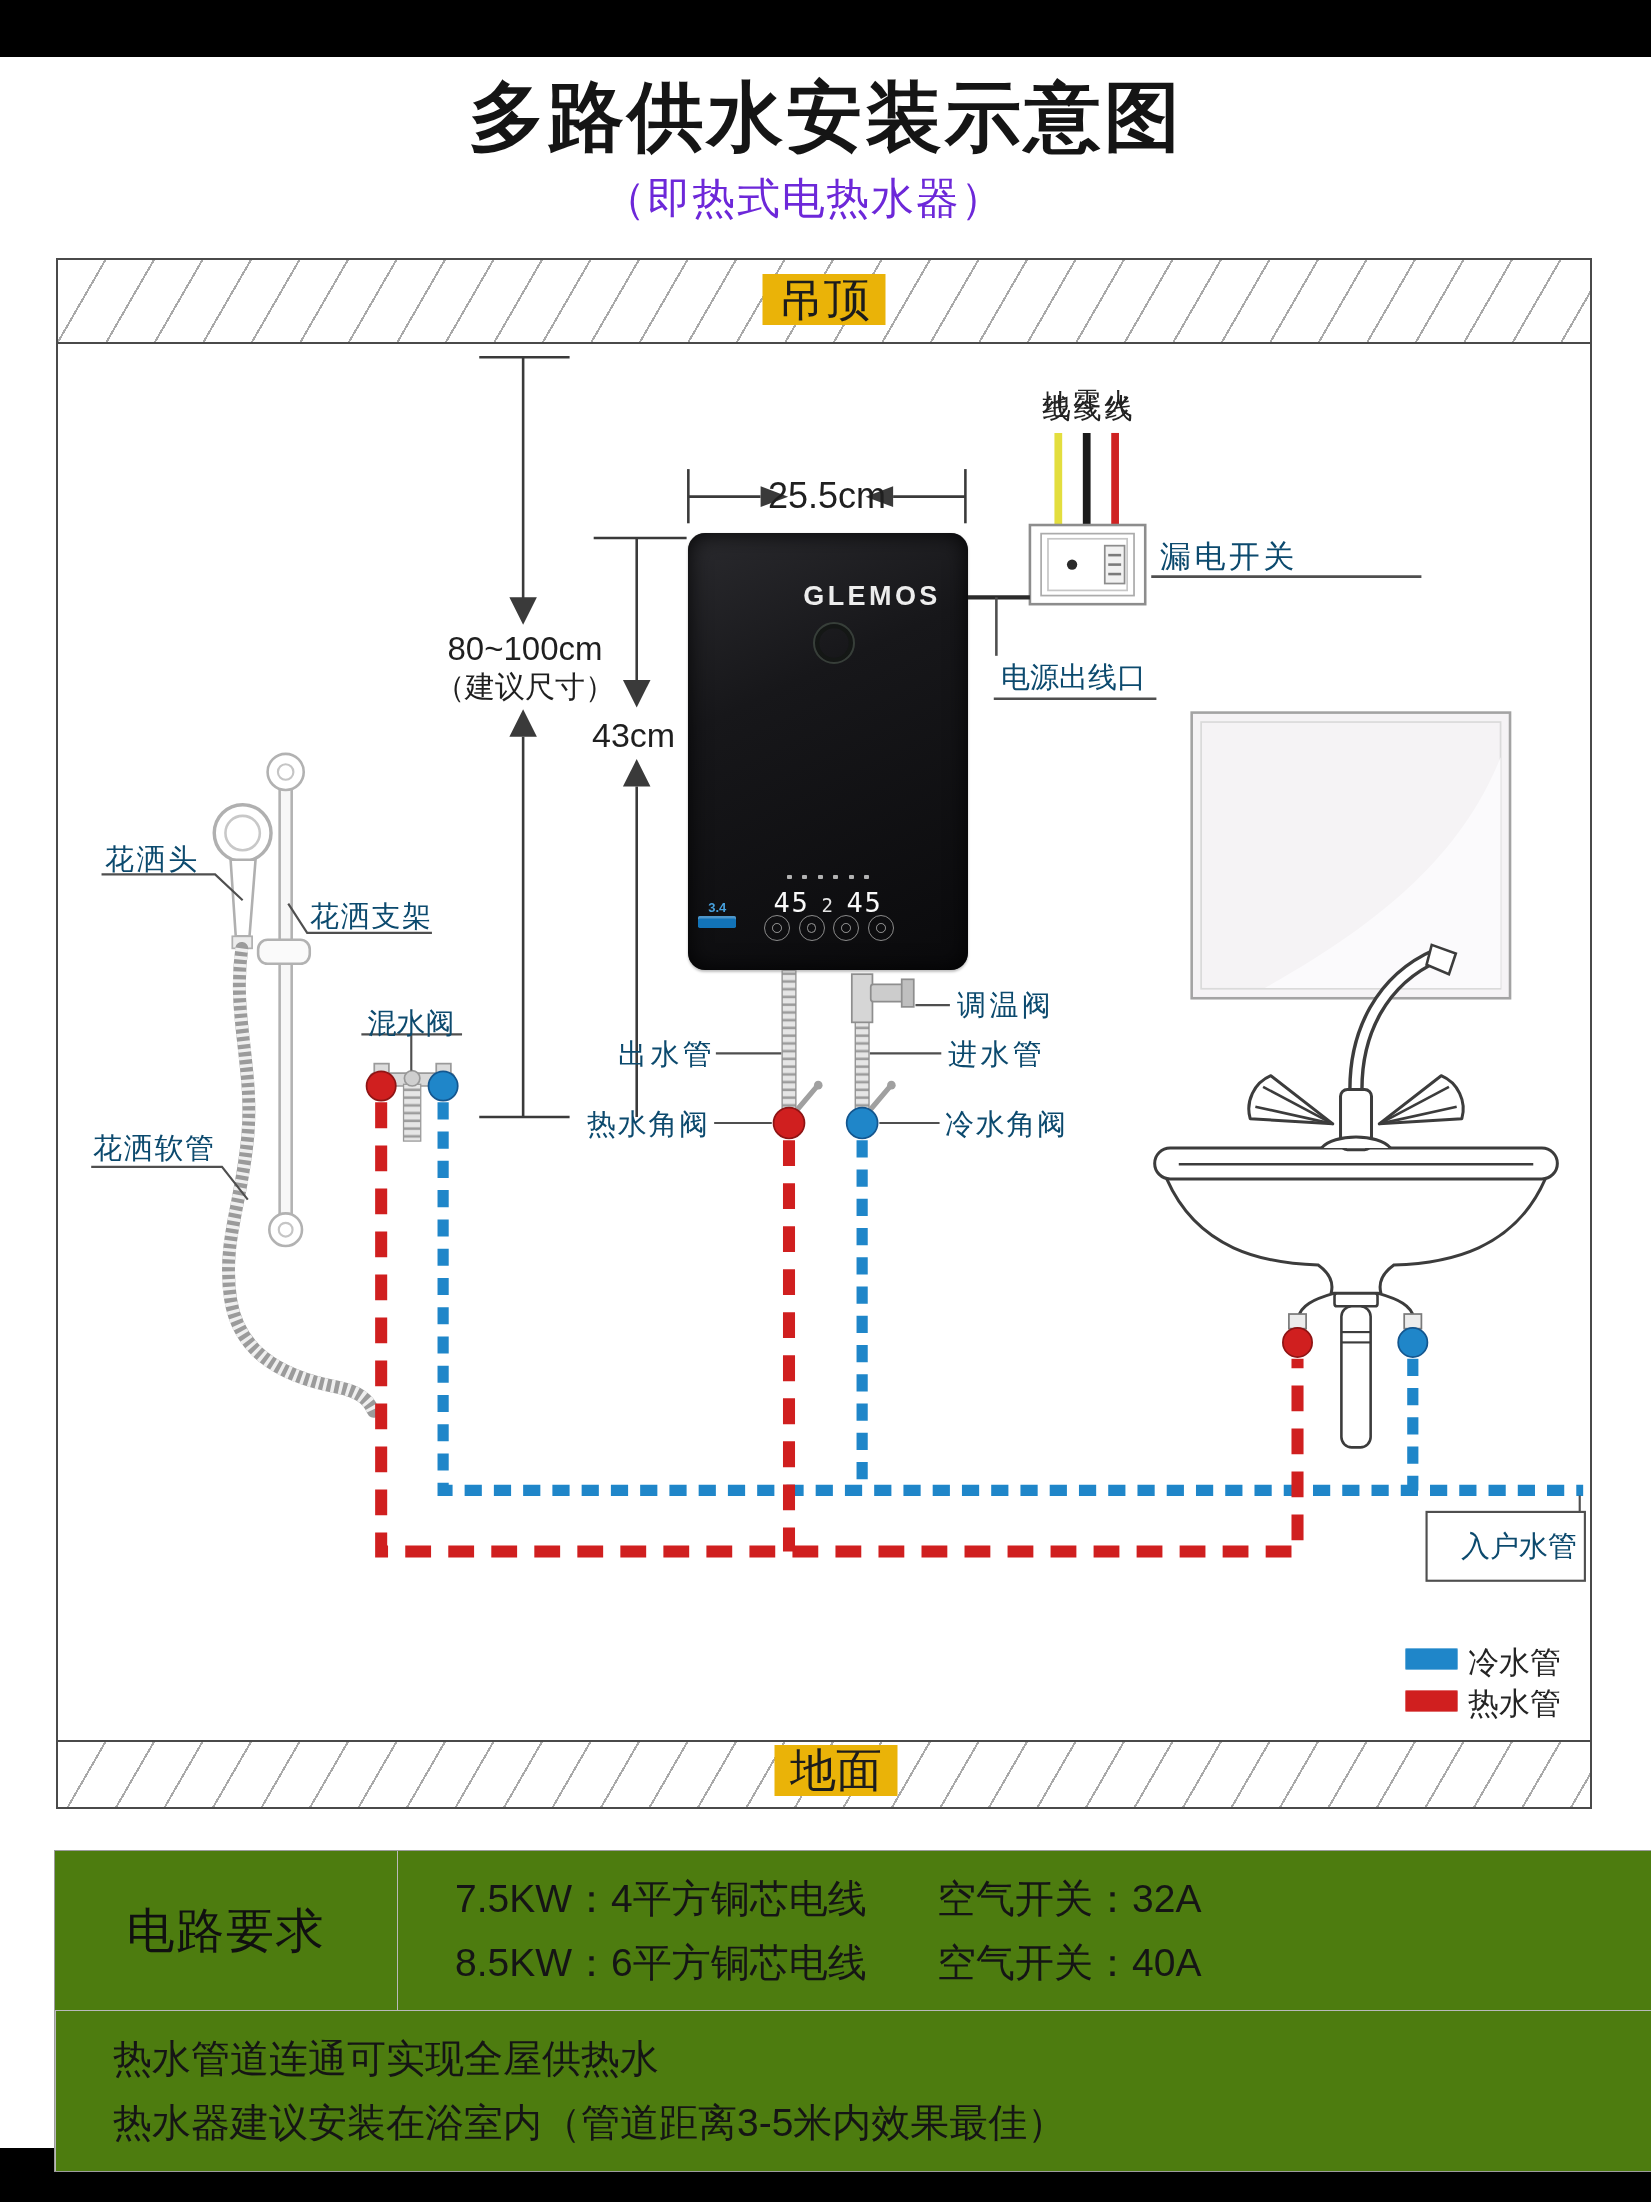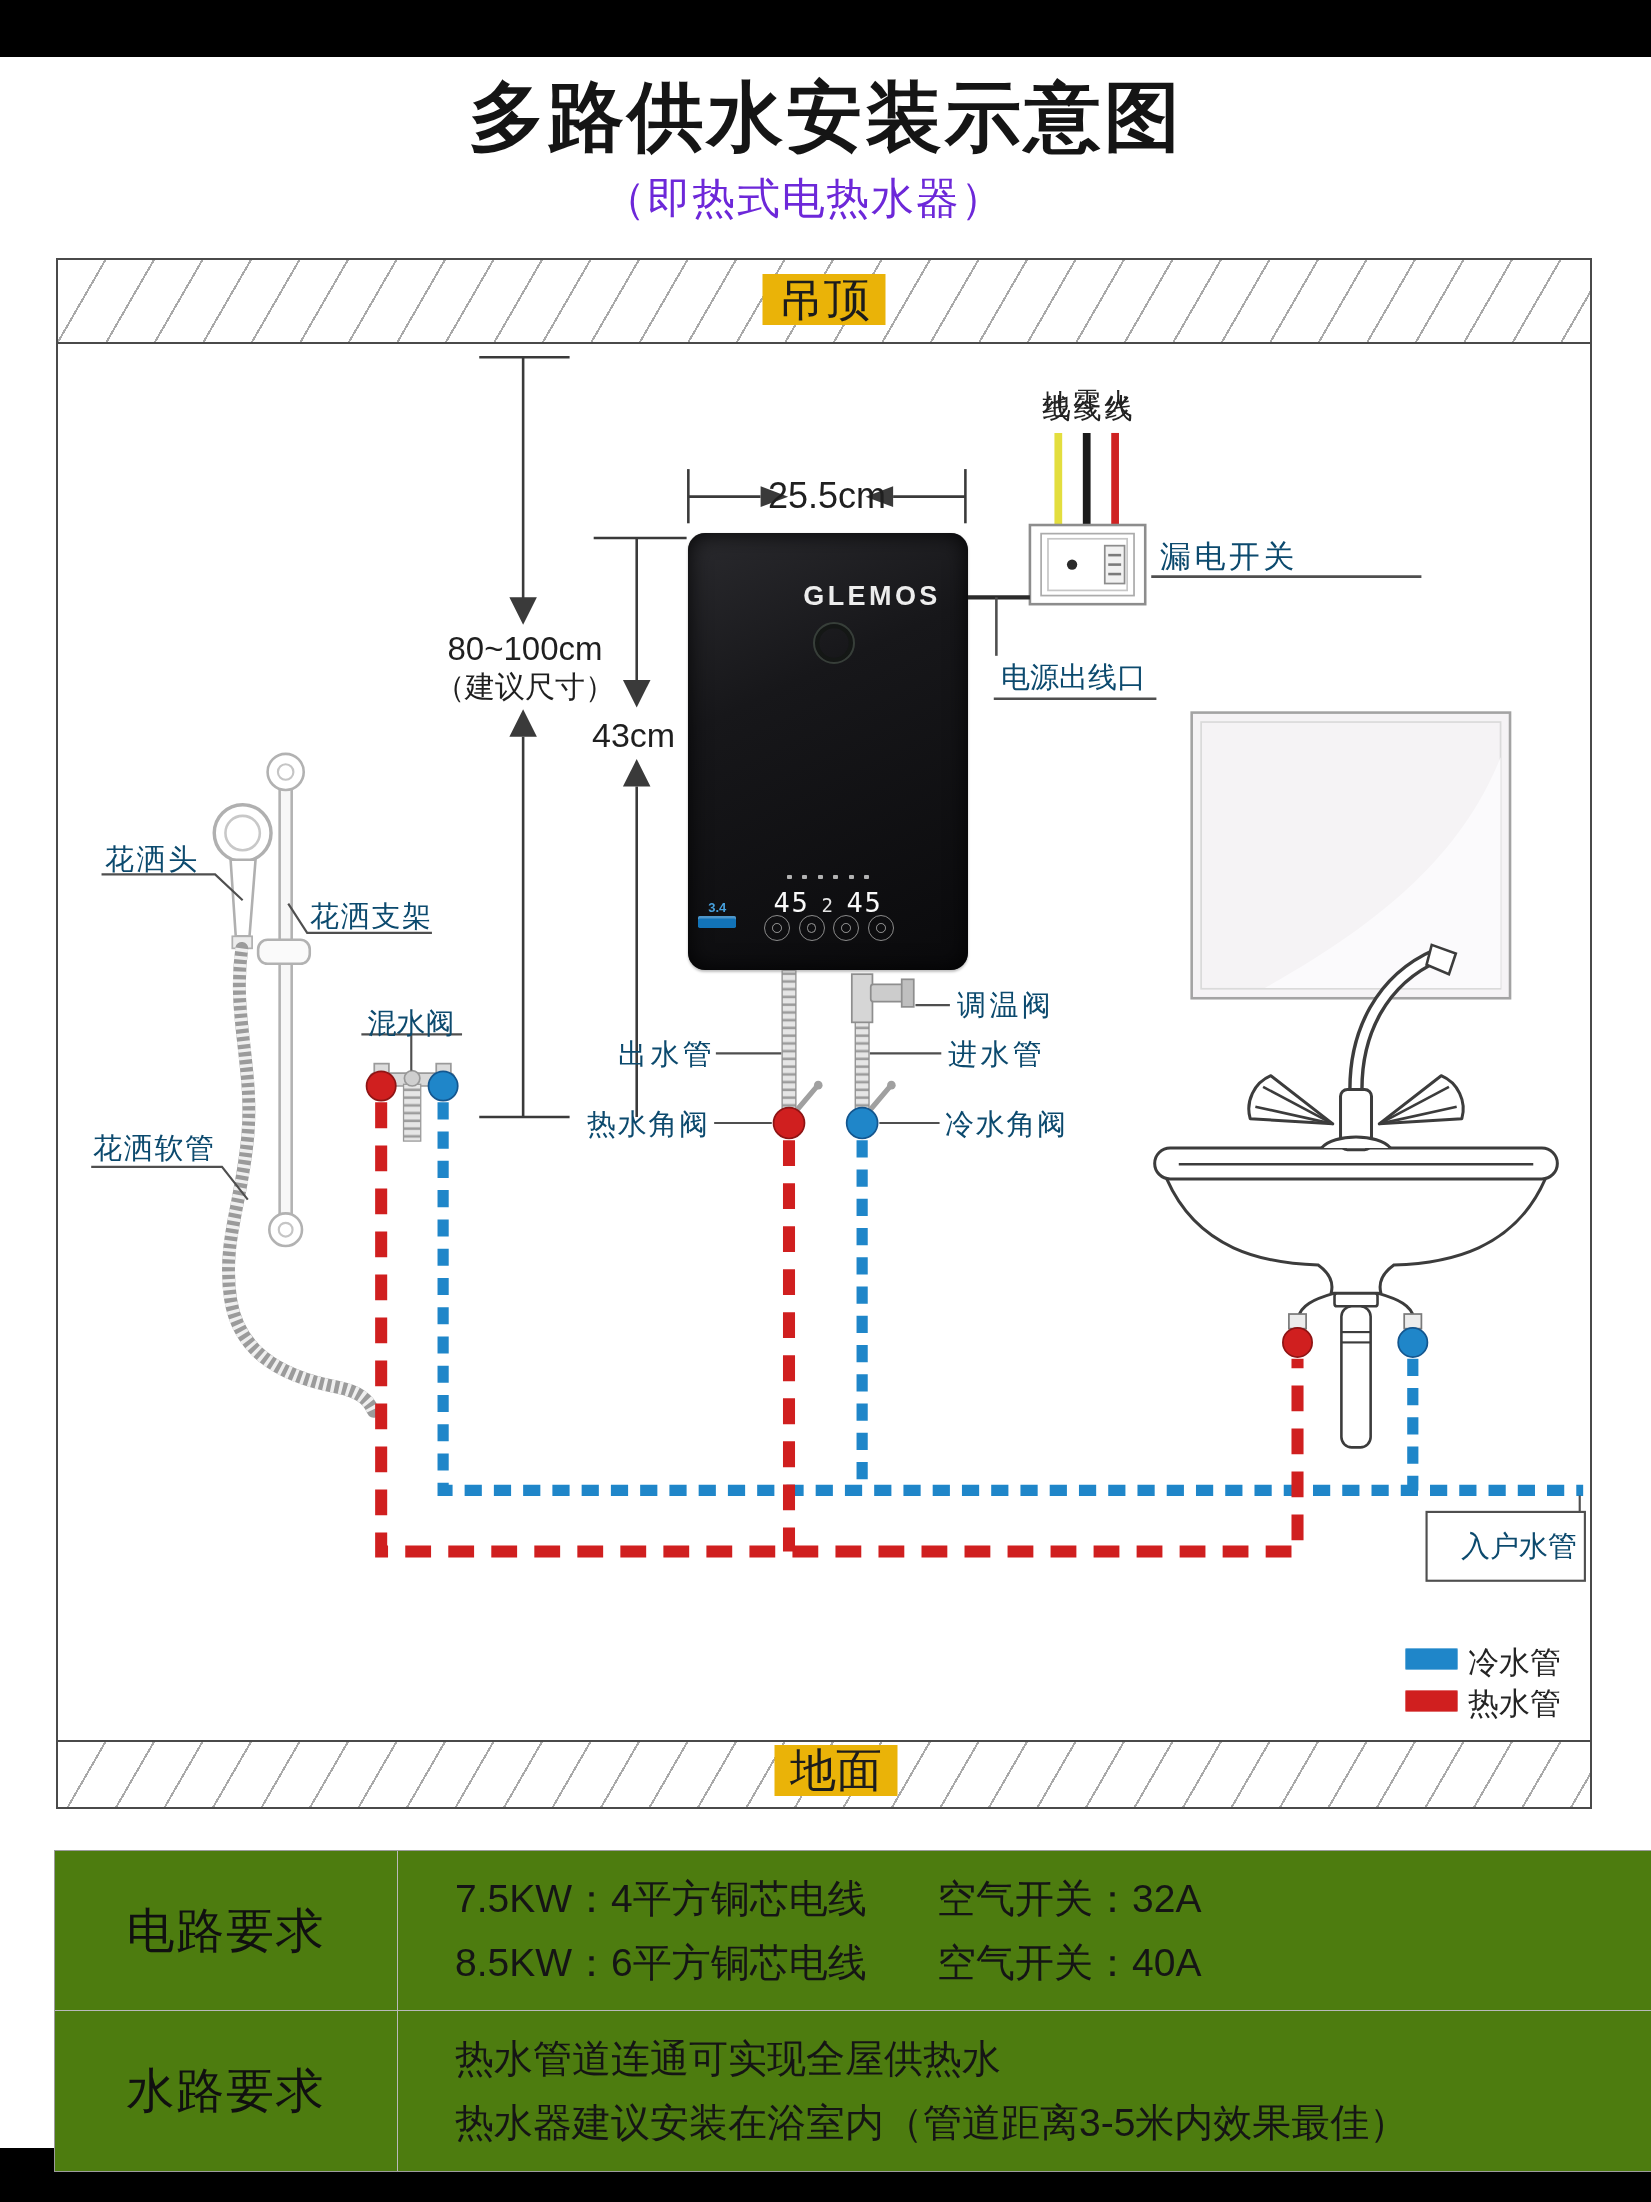--- a/index.html
+++ b/index.html
@@ -326,21 +326,20 @@
         <span class="t-left">7.5KW：4平方铜芯电线</span>
         <span class="t-right">空气开关：32A</span>
       </div>
       <div class="t-line">
         <span class="t-left">8.5KW：6平方铜芯电线</span>
         <span class="t-right">空气开关：40A</span>
       </div>
     </div>
   </div>
   <div class="t-row row-2">
-    <div class="t-label">水路要求</div>
     <div class="t-content">
       <div class="t-line">
         <span>热水管道连通可实现全屋供热水</span>
       </div>
       <div class="t-line">
         <span>热水器建议安装在浴室内（管道距离3-5米内效果最佳）</span>
       </div>
     </div>
   </div>
 </div>

